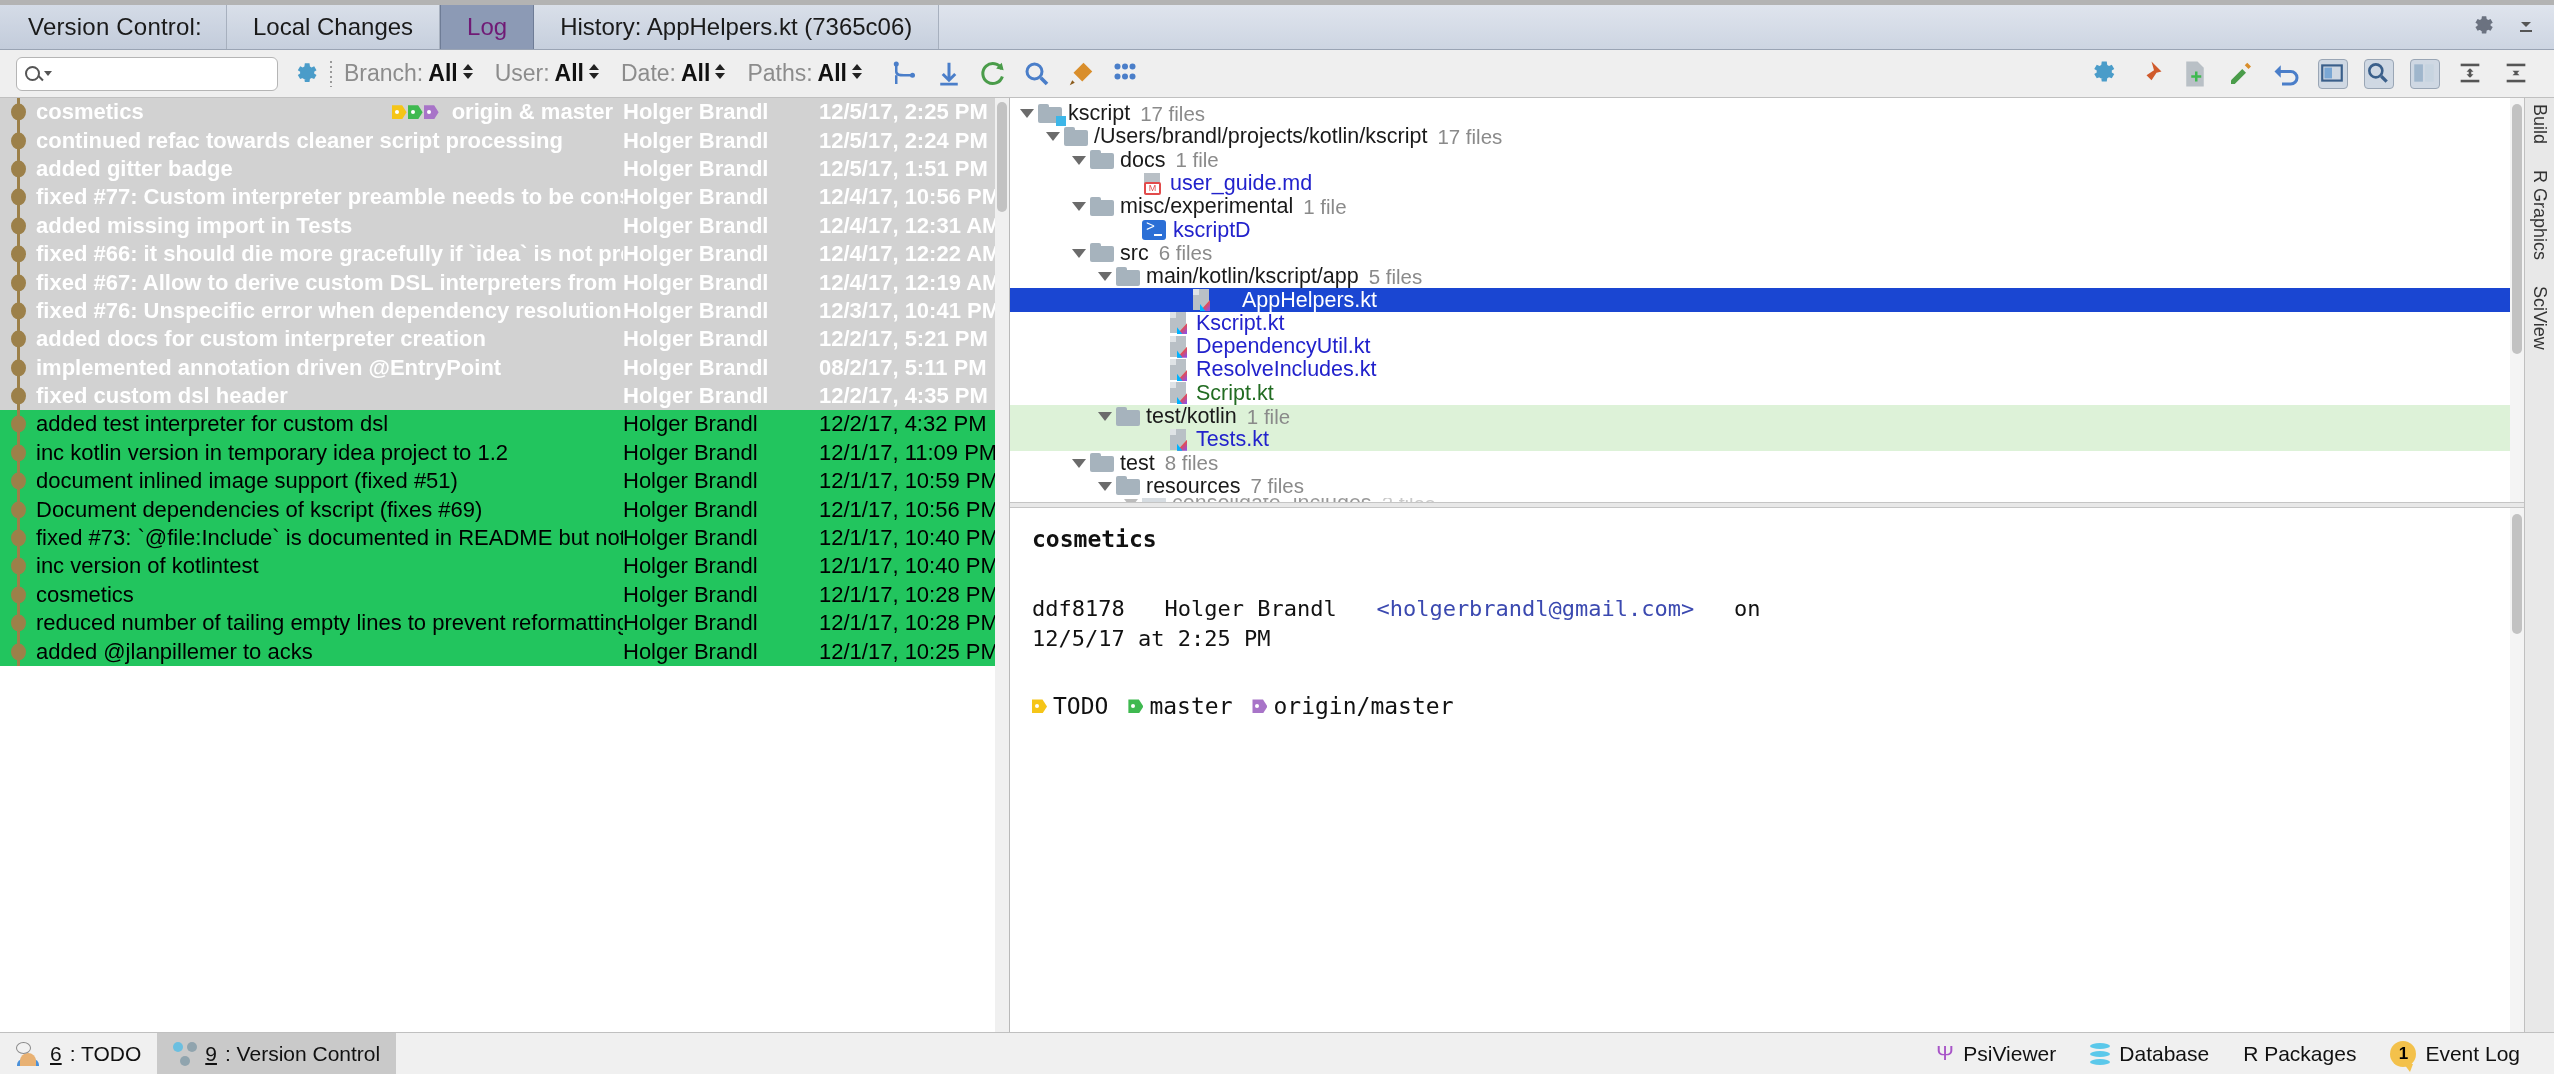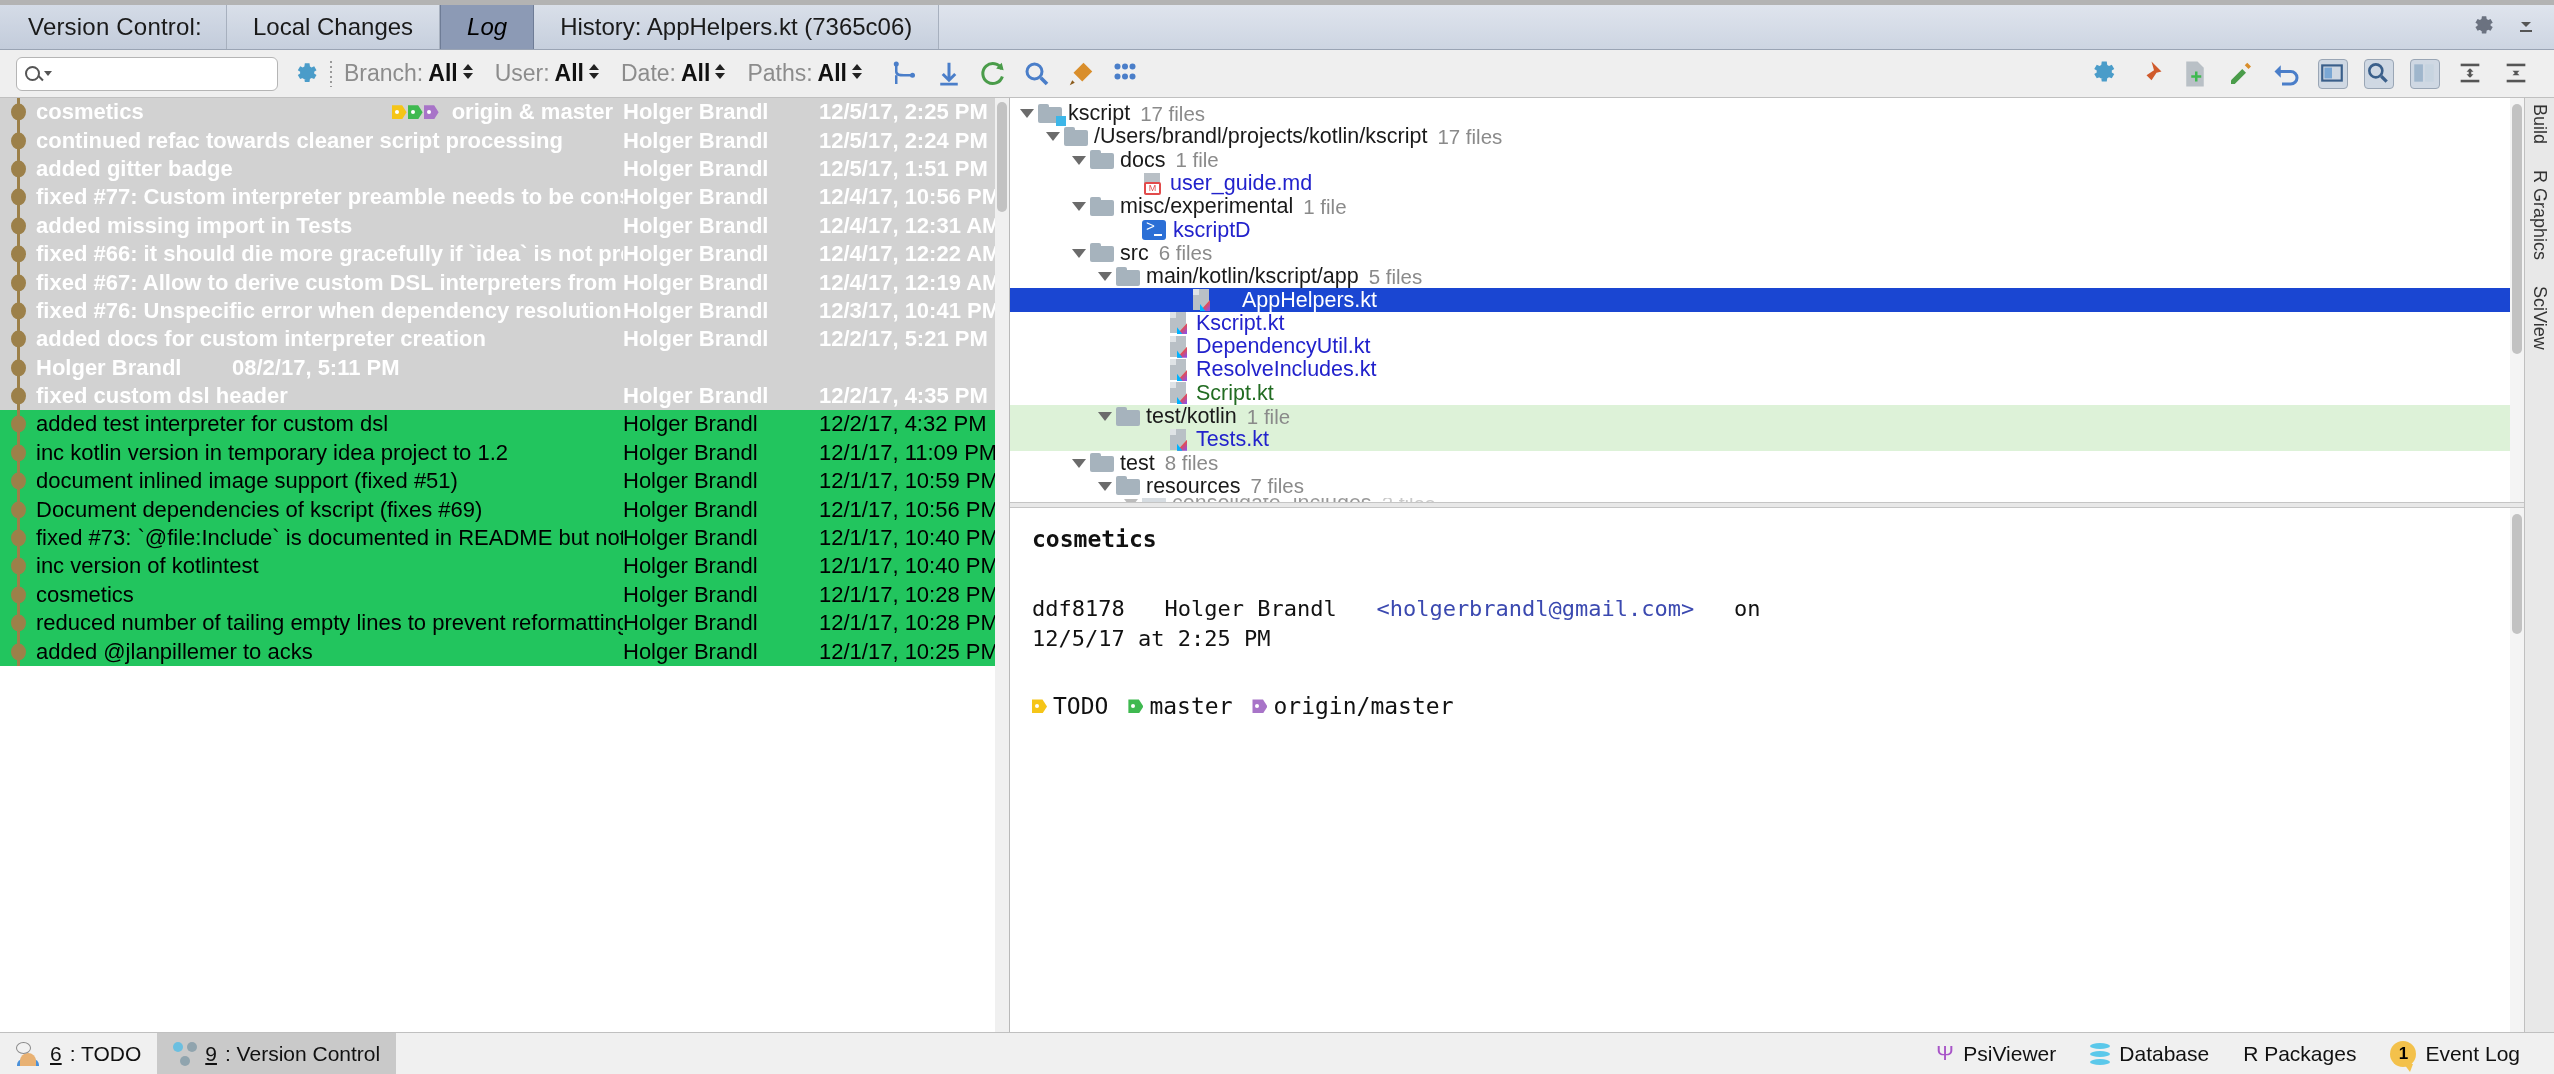--- a/index.html
+++ b/index.html
@@ -29,22 +29,22 @@
     margin-top: 5px;
   }
   .tab {
     display: flex; align-items: center; padding: 0 26px;
     font-size: 24px; color: #1a1a1a; cursor: pointer;
     border-right: 1px solid #a7b0be;
     background: linear-gradient(#d9dfe9, #c6cfdd);
     margin-top: 5px;
   }
   .tab.active {
-    background: #8c9ab5; color: #000000;
-    border-left: 1px solid #6e7c96; border-right: 1px solid #6e7c96; font-style: italic;
+    background: #8c9ab5; color: #701a75;
+    border-left: 1px solid #6e7c96; border-right: 1px solid #6e7c96;
   }
   .tab.plain { background: linear-gradient(#d9dfe9, #c6cfdd); }
   .tabstrip-spacer { flex: 1; background: linear-gradient(#dfe4ed, #cdd5e2); margin-top:5px; }
   .tab-right-icons {
     display: flex; align-items: center; gap: 18px; padding: 0 16px; margin-top: 5px;
     background: linear-gradient(#dfe4ed, #cdd5e2);
   }
 
   
   .filterbar {
@@ -479,20 +479,21 @@
             </div>
             <div class="subj">added docs for custom interpreter creation</div>
             <div class="author">Holger Brandl</div>
             <div class="date">12/2/17, 5:21 PM</div>
           </div>
           <div class="row sel">
             <div class="graph">
               <span class="line"></span>
               <span class="dot"></span>
             </div>
+            <div class="subj">implemented annotation driven @EntryPoint</div>
             <div class="author">Holger Brandl</div>
             <div class="date">08/2/17, 5:11 PM</div>
           </div>
           <div class="row sel">
             <div class="graph">
               <span class="line"></span>
               <span class="dot"></span>
             </div>
             <div class="subj">fixed custom dsl header</div>
             <div class="author">Holger Brandl</div>

